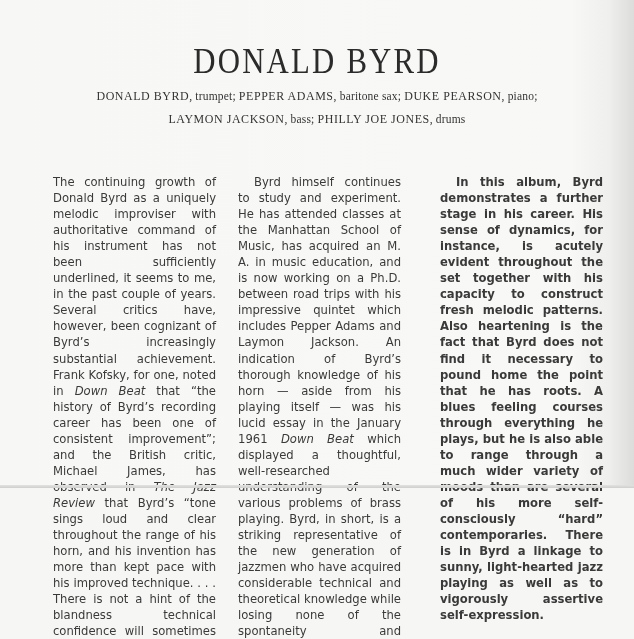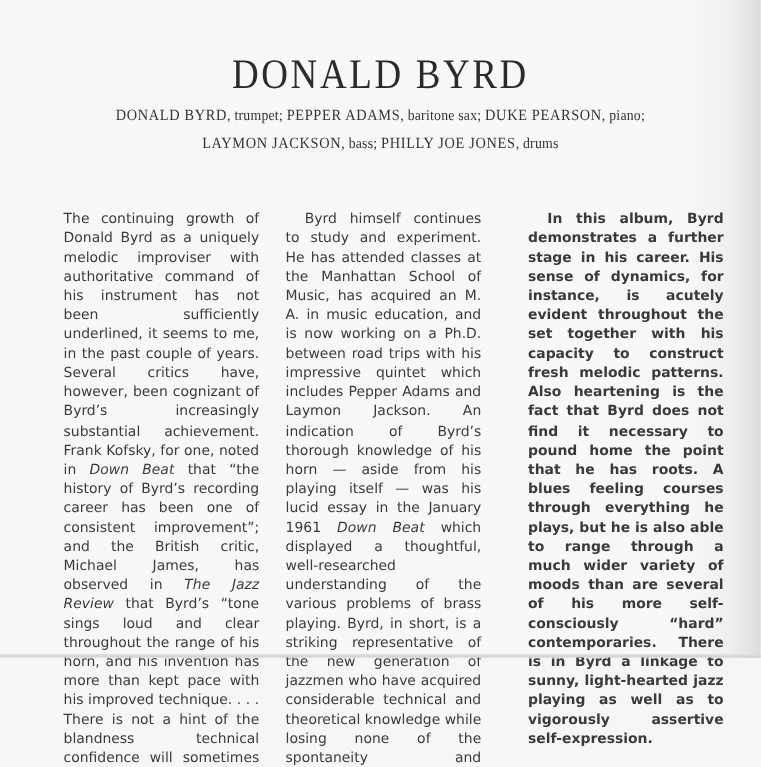--- a/index.html
+++ b/index.html
@@ -10,21 +10,21 @@
     body {
       width: 634px;
       height: 639px;
       overflow: hidden;
       position: relative;
     }
     .page {
       position: absolute;
       left: 0; top: 0;
       width: 634px;
-      height: 548px;
+      height: 488px;
       background: linear-gradient(to right, #f7f7f5 0%, #f8f8f6 90%, #efefed 96%, #dcdcda 100%);
     }
     .page::after {
       content: "";
       position: absolute;
       left: 0; right: 0; bottom: 0;
       height: 3px;
       background: linear-gradient(to bottom, #e2e2e0, #cfcfcd);
     }
     .title {

